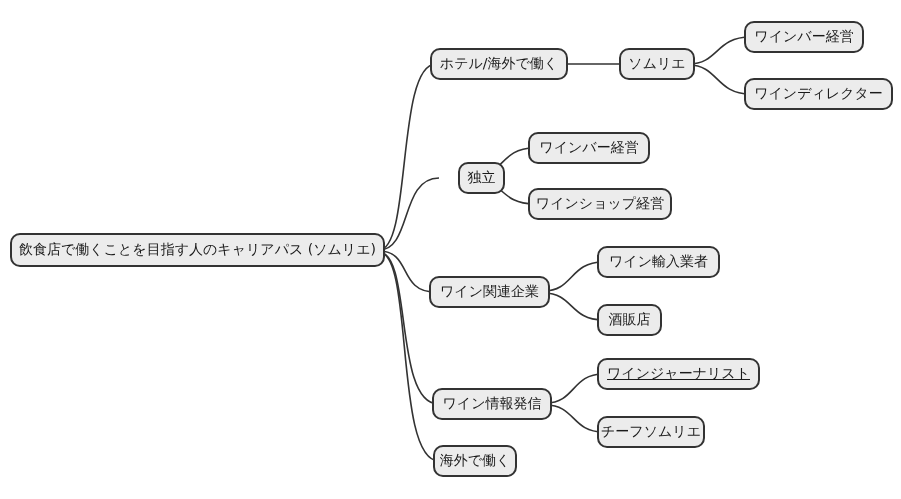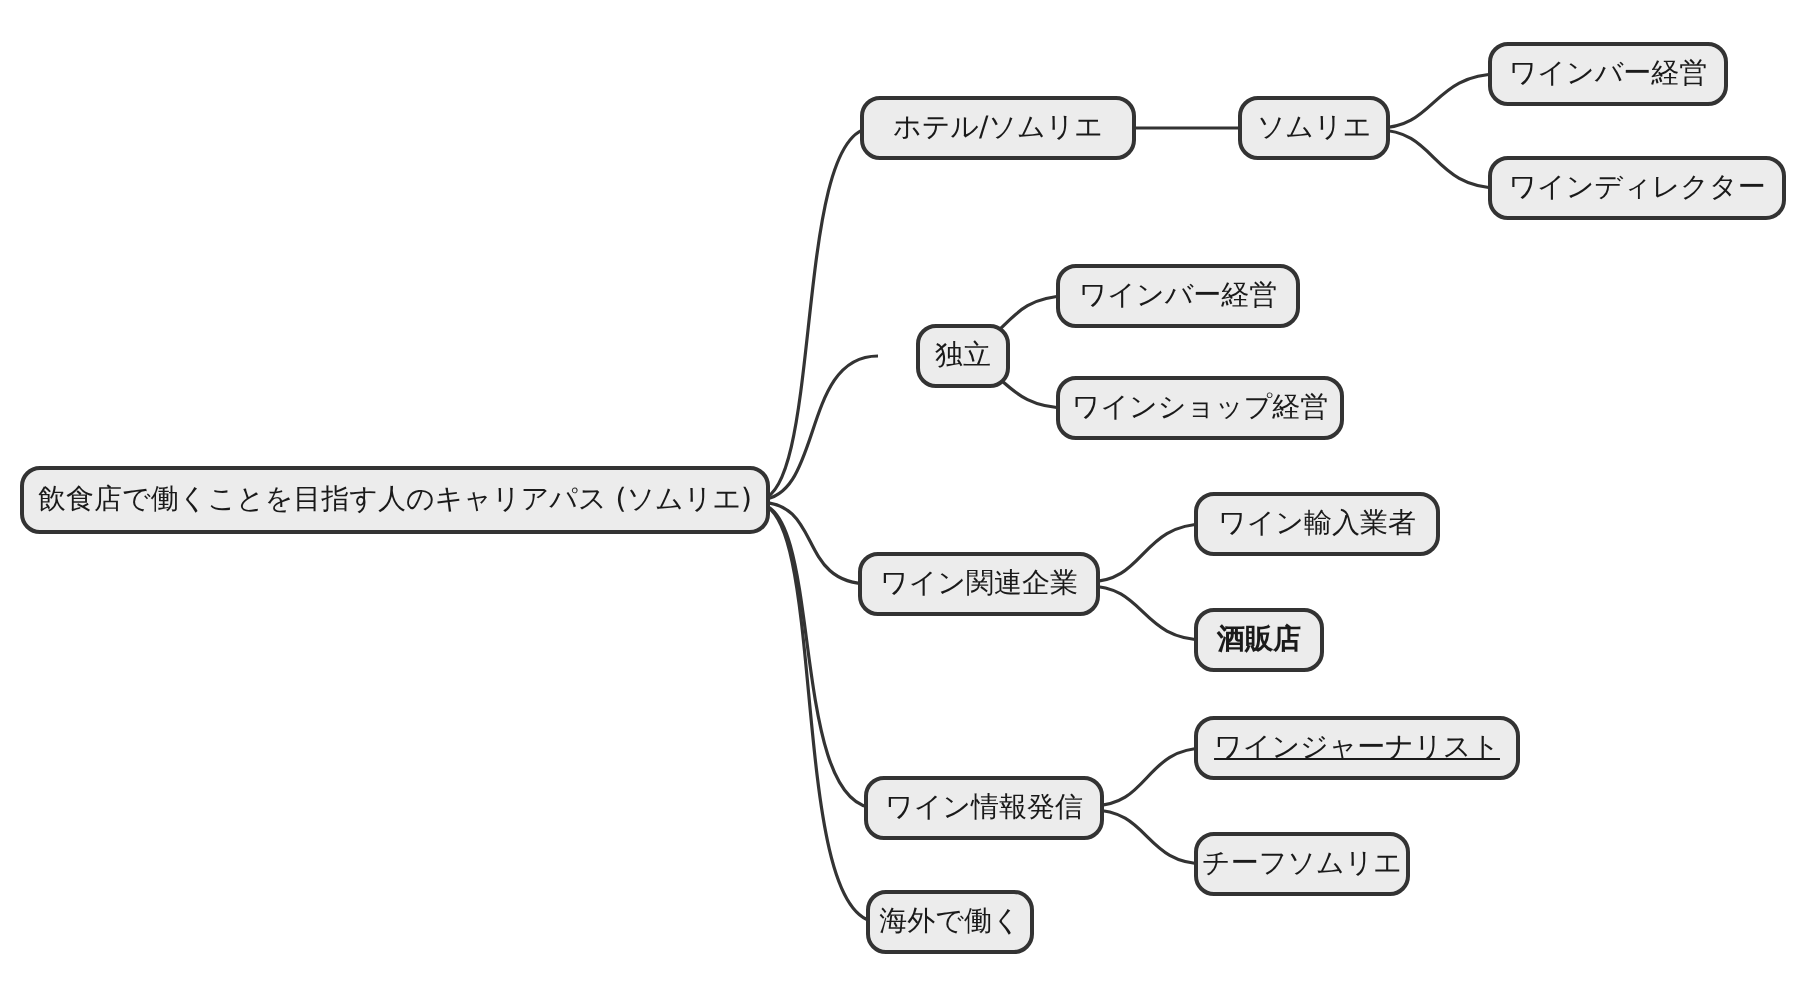--- a/index.html
+++ b/index.html
@@ -58,32 +58,32 @@
     <path d="M 544 291 C 573 291, 570 262, 603 262"></path>
     <path d="M 544 293 C 573 293, 570 320, 603 320"></path>
     <path d="M 379 252 C 412 252, 394 404, 438 404"></path>
     <path d="M 546 403 C 575 403, 572 374, 603 374"></path>
     <path d="M 546 405 C 575 405, 572 432, 603 432"></path>
     <path d="M 379 252 C 414 252, 394 461, 439 461"></path>
   </svg>
 
   <div class="node root" style="left:10px;  top:250px; width:375px;">飲食店で働くことを目指す人のキャリアパス (ソムリエ)</div>
 
-  <div class="node" style="left:430px; top:64px;  width:138px;">ホテル/ソムリエ</div>
+  <div class="node" style="left:430px; top:64px;  width:138px;">ホテル/海外で働く</div>
   <div class="node" style="left:619px; top:64px;  width:76px;">ソムリエ</div>
   <div class="node" style="left:744px; top:37px;  width:120px;">ワインバー経営</div>
   <div class="node" style="left:744px; top:94px;  width:149px;">ワインディレクター</div>
 
   <div class="node" style="left:433px; top:178px; width:47px;margin-left:25px;">独立</div>
   <div class="node" style="left:528px; top:148px; width:122px;">ワインバー経営</div>
   <div class="node" style="left:528px; top:204px; width:144px;">ワインショップ経営</div>
 
   <div class="node" style="left:429px; top:292px; width:121px;">ワイン関連企業</div>
   <div class="node" style="left:597px; top:262px; width:123px;">ワイン輸入業者</div>
-  <div class="node" style="left:597px; top:320px; width:65px;font-weight:bold;">酒販店</div>
+  <div class="node" style="left:597px; top:320px; width:65px;">酒販店</div>
 
   <div class="node" style="left:432px; top:404px; width:120px;">ワイン情報発信</div>
   <div class="node" style="left:597px; top:374px; width:163px;text-decoration:underline;">ワインジャーナリスト</div>
   <div class="node" style="left:597px; top:432px; width:108px;">チーフソムリエ</div>
 
   <div class="node" style="left:433px; top:461px; width:84px;">海外で働く</div>
 
 </div>
 
 </body></html>

